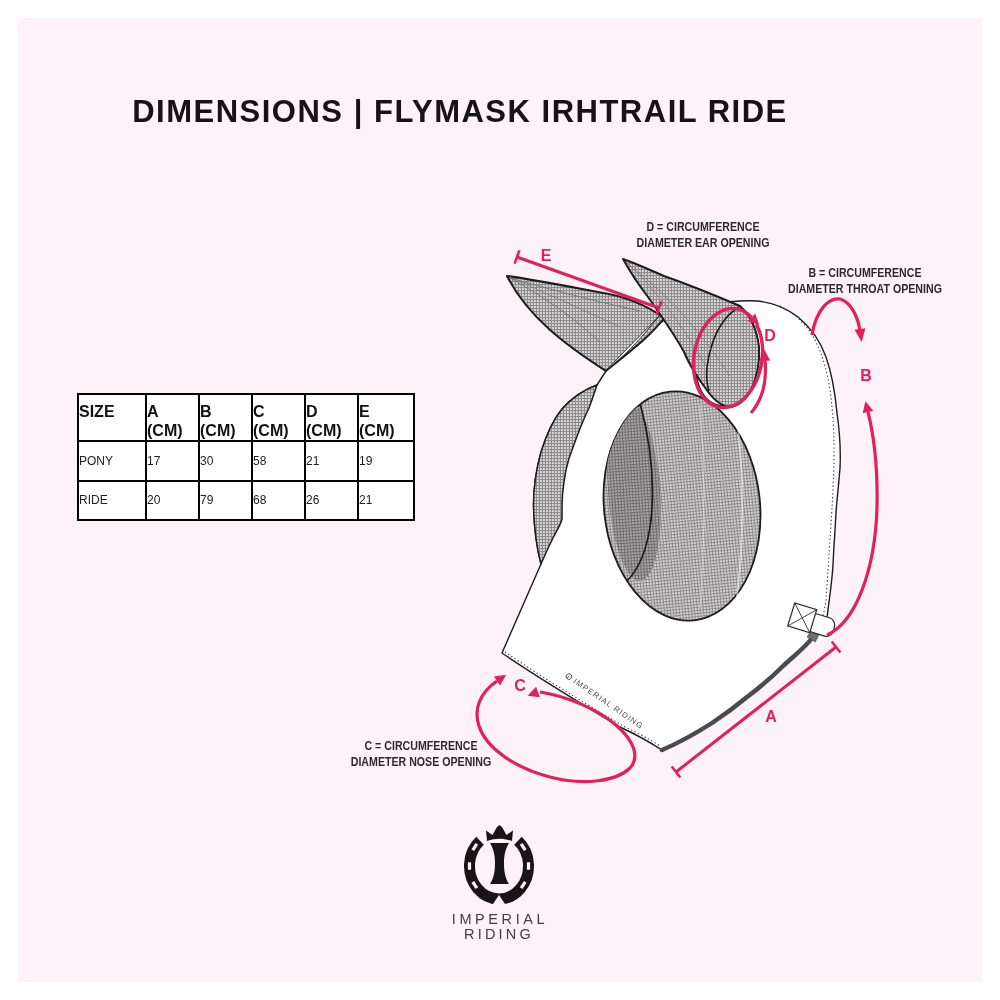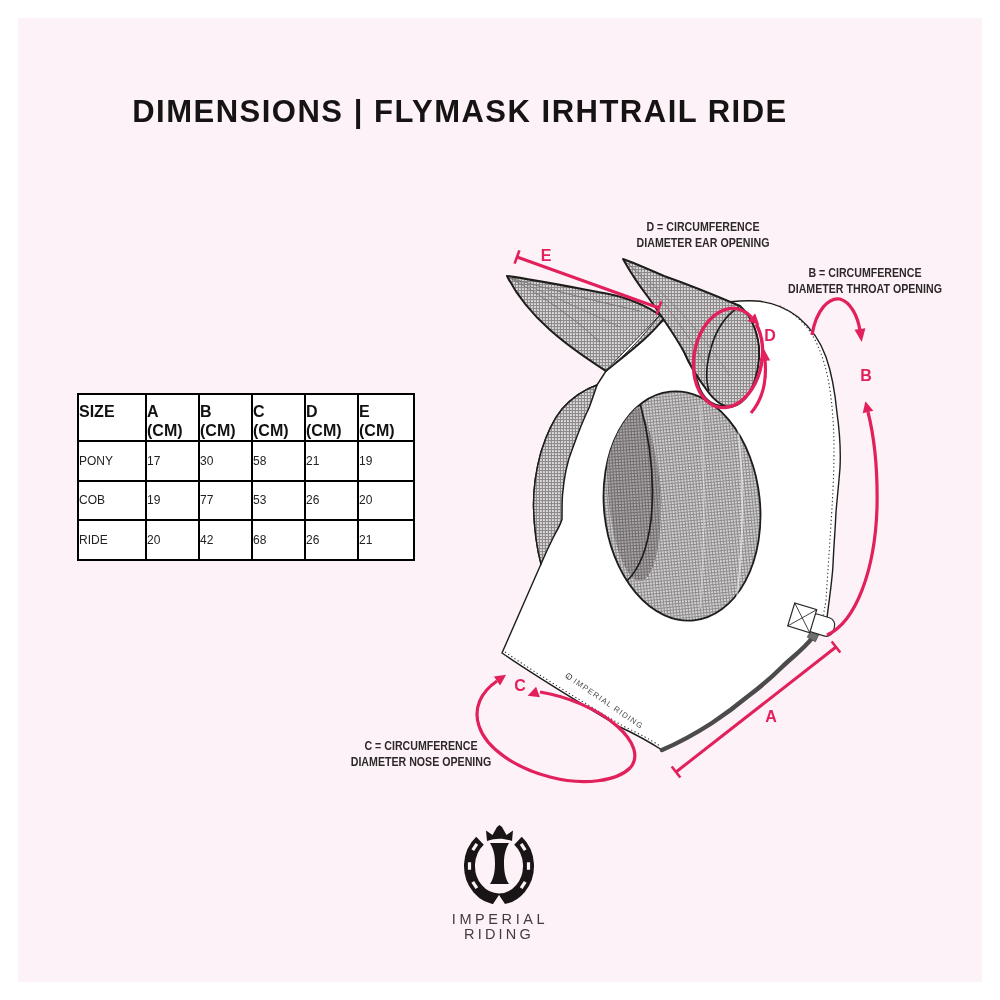--- a/index.html
+++ b/index.html
@@ -29,31 +29,23 @@
   </tr>
   <tr class="dt">
         <td>PONY</td>
         <td>17</td>
         <td>30</td>
         <td>58</td>
         <td>21</td>
         <td>19</td>
       </tr>
   <tr class="dt">
-        <td>COB</td>
-        <td>19</td>
-        <td>77</td>
-        <td>53</td>
-        <td>26</td>
-        <td>20</td>
-      </tr>
-  <tr class="dt">
         <td>RIDE</td>
         <td>20</td>
-        <td>42</td>
+        <td>79</td>
         <td>68</td>
         <td>26</td>
         <td>21</td>
       </tr>
 </tbody>
   </table>
 
 <div class="ann" style="left:603px;top:219px;width:200px;">D = CIRCUMFERENCE<br>DIAMETER EAR OPENING</div>
 <div class="ann" style="left:765px;top:265px;width:200px;">B = CIRCUMFERENCE<br>DIAMETER THROAT OPENING</div>
 <div class="ann" style="left:321px;top:738px;width:200px;">C = CIRCUMFERENCE<br>DIAMETER NOSE OPENING</div>

